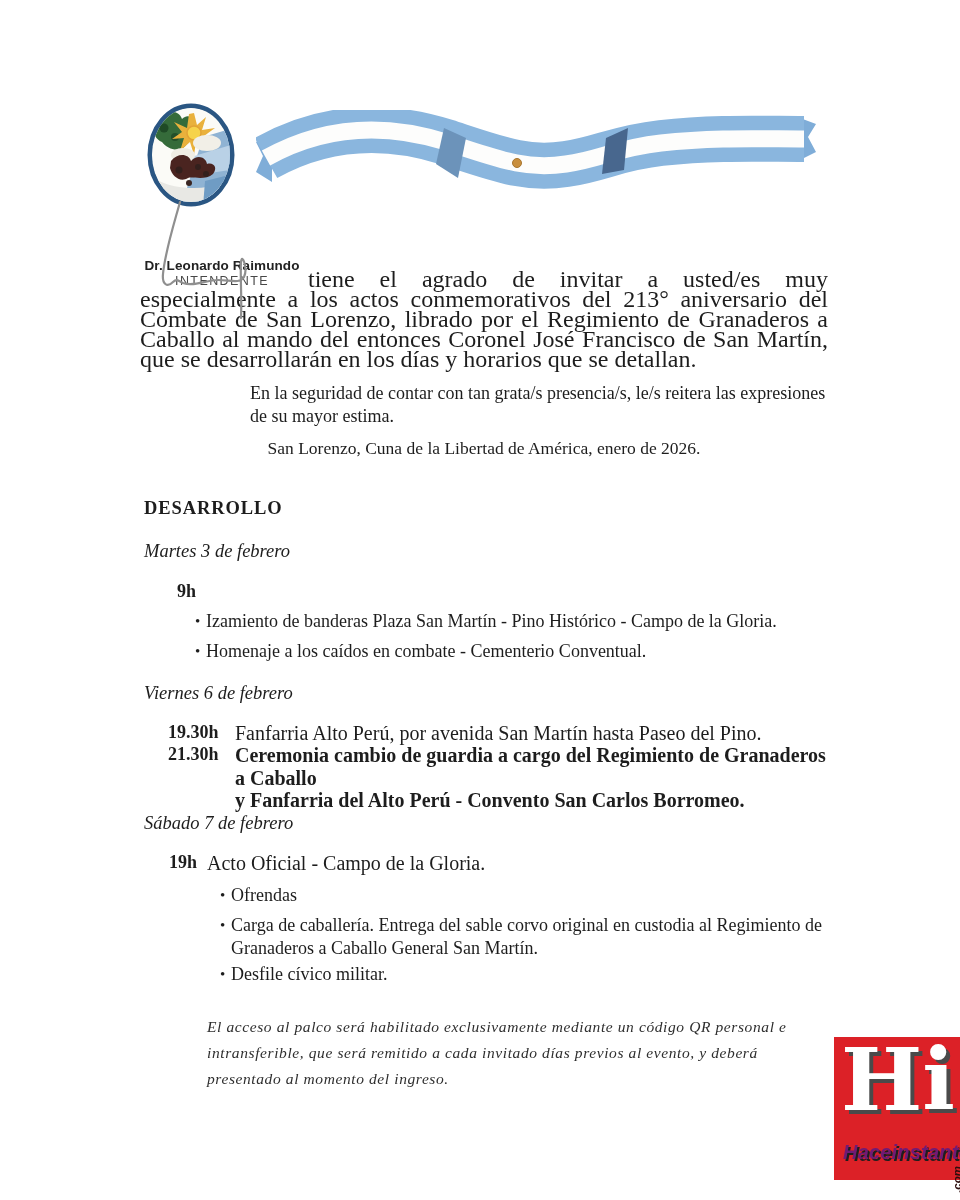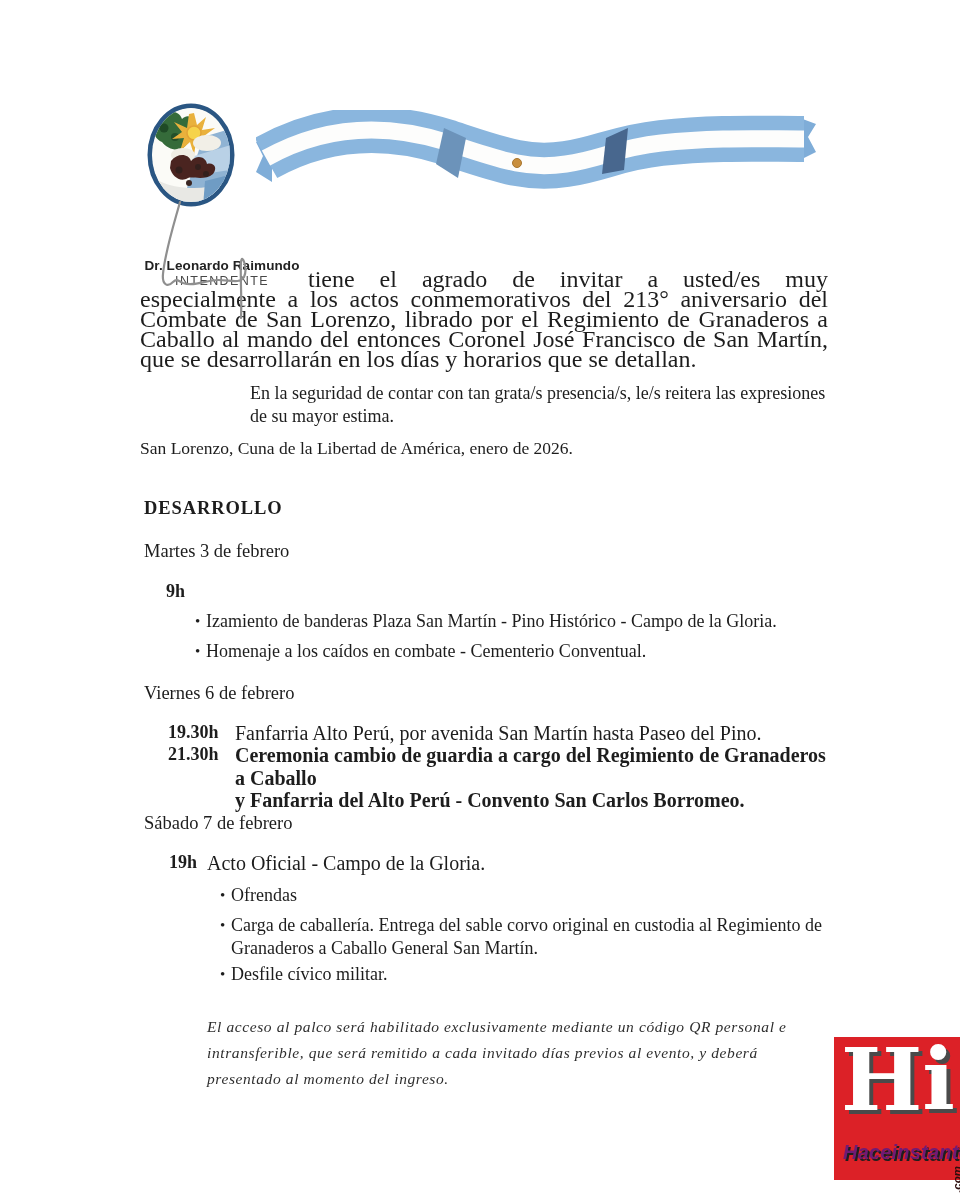--- a/index.html
+++ b/index.html
@@ -14,24 +14,24 @@
   .signature{left:138px;top:190px;width:150px;height:132px;z-index:3;}
   
   .signer{left:142px;top:258px;width:160px;text-align:center;z-index:2;
     font-family:"Liberation Sans", sans-serif;}
   .signer-name{font-weight:bold;font-size:13.5px;color:#222;letter-spacing:0.1px;}
   .signer-title{font-size:12.5px;color:#474747;letter-spacing:1.4px;margin-top:1px;}
   
   .intro{left:140px;top:269px;width:688px;font-size:24px;line-height:20px;
     text-align:justify;text-indent:168px;}
   .courtesy{left:250px;top:382px;width:578px;font-size:18px;line-height:22.5px;text-align:left;}
-  .dateline{left:140px;top:438px;width:688px;font-size:17.5px;text-align:left;}
+  .dateline{left:140px;top:438px;width:688px;font-size:17.5px;text-align:center;}
   
   .heading{left:144px;top:498px;font-size:18.5px;font-weight:bold;letter-spacing:0.9px;}
-  .day{font-size:18.5px;left:144px;}
+  .day{font-style:italic;font-size:18.5px;left:144px;}
   .t{font-weight:bold;font-size:18px;}
   .txt{font-size:20px;line-height:22.5px;}
   .bullet{font-size:18px;line-height:22.5px;display:flex;}
   .bullet .dot{width:11px;flex:0 0 11px;font-size:15px;line-height:22.5px;}
   
   .footnote{left:207px;top:1014px;font-size:15.5px;line-height:26px;
     letter-spacing:0.6px;color:#2e2e2e;white-space:nowrap;z-index:1;font-style:italic;}
   
   .hilogo{left:834px;top:1037px;width:131px;height:143px;z-index:5;}
   .hilogo .sq{position:absolute;inset:0;background:#dc2127;}
@@ -99,21 +99,21 @@
     <div class="signer-title">INTENDENTE</div>
   </div>
 
   <div class="abs intro">tiene el agrado de invitar a usted/es muy especialmente a los actos conmemorativos del 213° aniversario del Combate de San Lorenzo, librado por el Regimiento de Granaderos a Caballo al mando del entonces Coronel José Francisco de San Martín, que se desarrollarán en los días y horarios que se detallan.</div>
   <div class="abs courtesy">En la seguridad de contar con tan grata/s presencia/s, le/s reitera las expresiones de su mayor estima.</div>
   <div class="abs dateline">San Lorenzo, Cuna de la Libertad de América, enero de 2026.</div>
 
   <div class="abs heading">DESARROLLO</div>
 
   <div class="abs day" style="top:541px;">Martes 3 de febrero</div>
-  <div class="abs t" style="left:166px;top:581px;text-align:right;">9h</div>
+  <div class="abs t" style="left:177px;top:581px;text-align:right;">9h</div>
   <div class="abs bullet" style="left:195px;top:610px;width:640px;">
     <span class="dot">•</span>
     <span>Izamiento de banderas Plaza San Martín - Pino Histórico - Campo de la Gloria.</span>
   </div>
   <div class="abs bullet" style="left:195px;top:640px;width:640px;">
     <span class="dot">•</span>
     <span>Homenaje a los caídos en combate - Cementerio Conventual.</span>
   </div>
 
   <div class="abs day" style="top:683px;">Viernes 6 de febrero</div>

